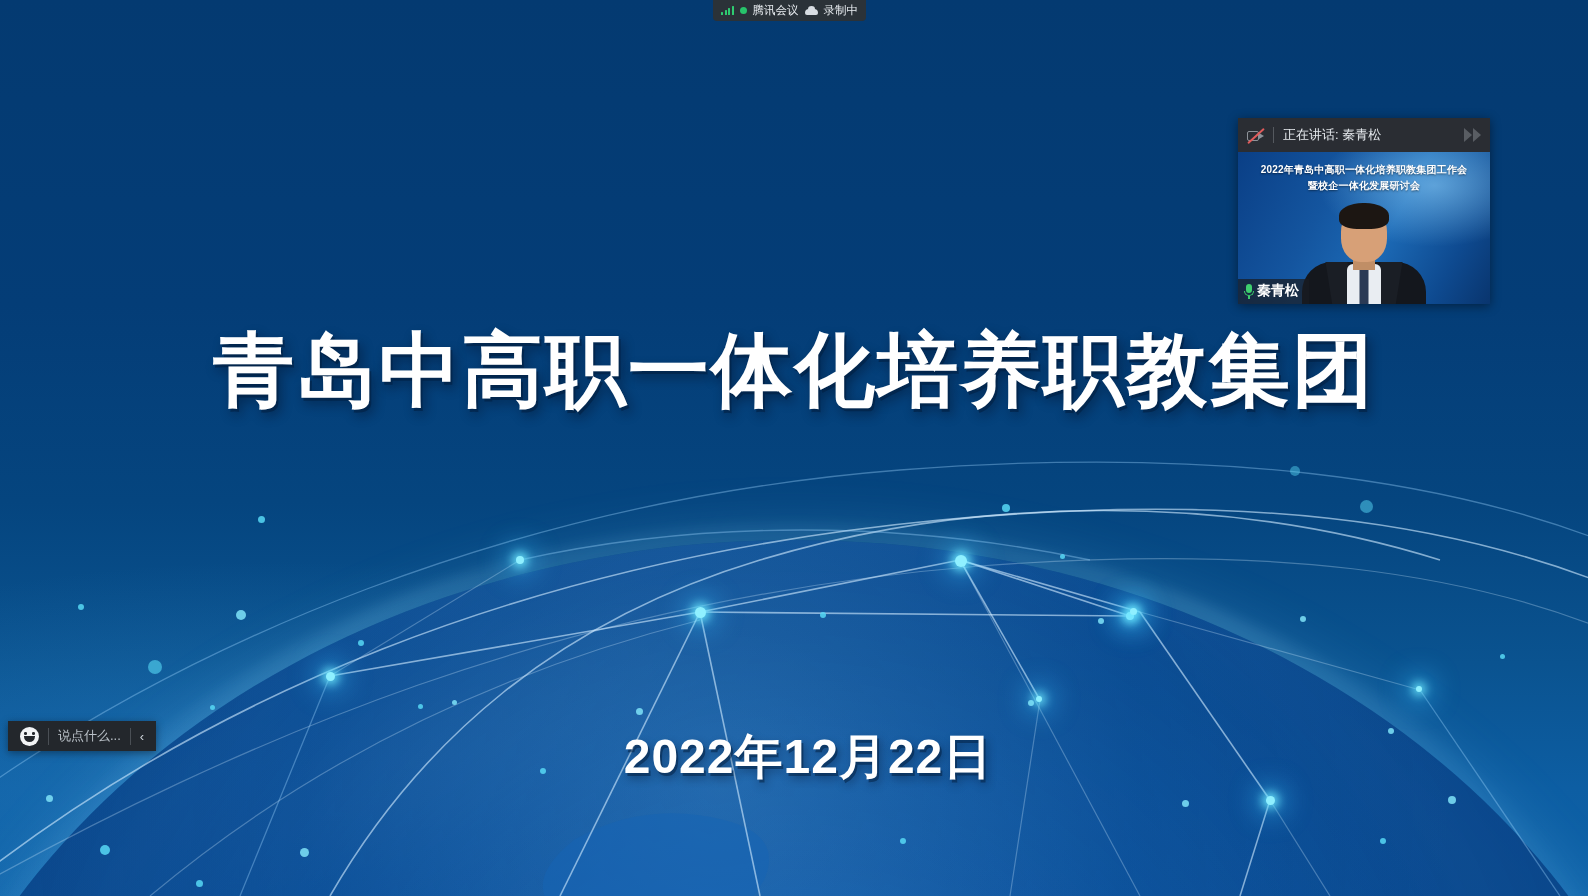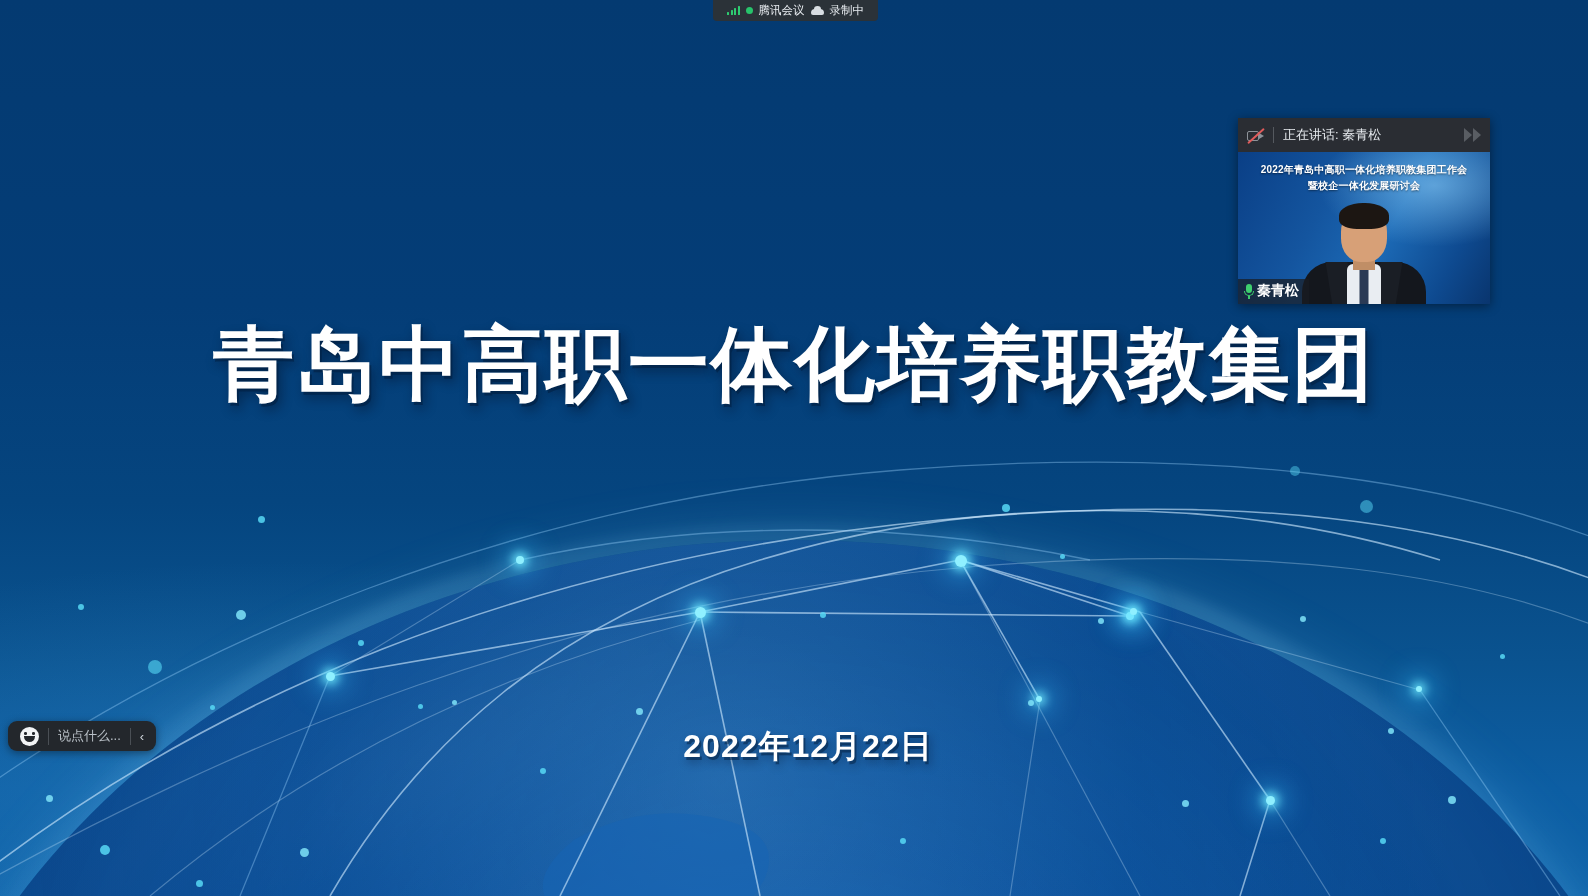--- a/index.html
+++ b/index.html
@@ -51,33 +51,34 @@
           box-shadow:0 0 10px 4px rgba(110,235,255,.85), 0 0 26px 12px rgba(60,190,255,.42); }
   .dot  { position:absolute; border-radius:50%; background:#57d8f5; opacity:.85; }
   .dot.s{ background:#7fe3f8; }
 
   
   #titlewrap { position:absolute; left:0; right:0; top:318px; text-align:center; }
   .tline {
     color:#fff; font-weight:bold; letter-spacing:2px; line-height:1.16;
     font-size:81px;
     text-shadow:2px 3px 0 rgba(2,30,62,.55), 4px 6px 12px rgba(0,10,30,.45);
+    margin-top:6px;
   }
   .tline.l2 { font-size:81px; }
   #dateline {
     position:absolute; left:0; right:0; top:725px; text-align:center;
-    color:#fff; font-weight:bold; font-size:32px; letter-spacing:1px;
+    color:#fff; font-weight:bold; font-size:48px; letter-spacing:1px;
     text-shadow:2px 3px 0 rgba(2,30,62,.5), 3px 5px 10px rgba(0,10,30,.4);
     padding-left:28px;
   }
 
   
   #toppill {
     position:absolute; left:713px; top:0; height:21px;
-    display:flex; align-items:center; gap:6px; padding:0 14px;
+    display:flex; align-items:center; gap:6px; padding:0 8px;
     background:#2b3238; border-radius:0 0 4px 4px;
     color:#e9edf1; font-size:11.5px; white-space:nowrap;
   }
   #toppill .bars { display:inline-flex; align-items:flex-end; gap:1.5px; height:9px; }
   #toppill .bars i { display:block; width:2px; background:#2ecc71; border-radius:.5px; }
   #toppill .bars i:nth-child(1){height:3px}
   #toppill .bars i:nth-child(2){height:5px}
   #toppill .bars i:nth-child(3){height:7px}
   #toppill .bars i:nth-child(4){height:9px}
   .greendot { width:7px; height:7px; border-radius:50%; background:#27c46b; display:inline-block; }
@@ -122,21 +123,21 @@
 
   #tvname { position:absolute; left:0; bottom:0; display:flex; align-items:center; gap:3px;
             padding:3px 10px 4px 6px; background:rgba(25,28,33,.72); color:#fff; font-size:14px; font-weight:bold; }
   .micico { display:inline-block; width:10px; height:15px; position:relative; flex:0 0 auto; }
   .micico .cap { position:absolute; left:2px; top:0; width:6px; height:9px; background:#3ecf6e; border-radius:3px; }
   .micico .arcm{ position:absolute; left:0; top:7px; width:10px; height:5px; border:1.6px solid #3ecf6e; border-top:none; border-radius:0 0 6px 6px; }
   .micico .stem{ position:absolute; left:4.2px; top:12px; width:1.6px; height:3px; background:#3ecf6e; }
 
   
   #chatbar { position:absolute; left:8px; top:721px; height:30px; display:flex; align-items:center;
-             background:#23272c; border-radius:9px; padding:0 3px; box-shadow:0 2px 8px rgba(0,0,0,.4); }
+             background:#23272c; border-radius:0; padding:0 3px; box-shadow:0 2px 8px rgba(0,0,0,.4); }
   #chatbar .cell { display:flex; align-items:center; justify-content:center; height:30px; padding:0 9px; }
   .smiley { width:19px; height:19px; border-radius:50%; background:#f2f4f6; position:relative; }
   .smiley .e { position:absolute; top:5px; width:2.6px; height:3.6px; background:#23272c; border-radius:1.3px; }
   .smiley .e.l { left:4.4px; } .smiley .e.r { right:4.4px; }
   .smiley .m { position:absolute; left:3.6px; top:9.6px; width:11.8px; height:6px; background:#23272c; border-radius:0 0 7px 7px; }
   .csep { width:1px; height:17px; background:#4a4f55; }
   #chatph { color:#b9c0c7; font-size:13px; white-space:nowrap; }
   #chatchev { color:#cfd5db; font-size:13px; line-height:1; }
 </style>
 </head>

